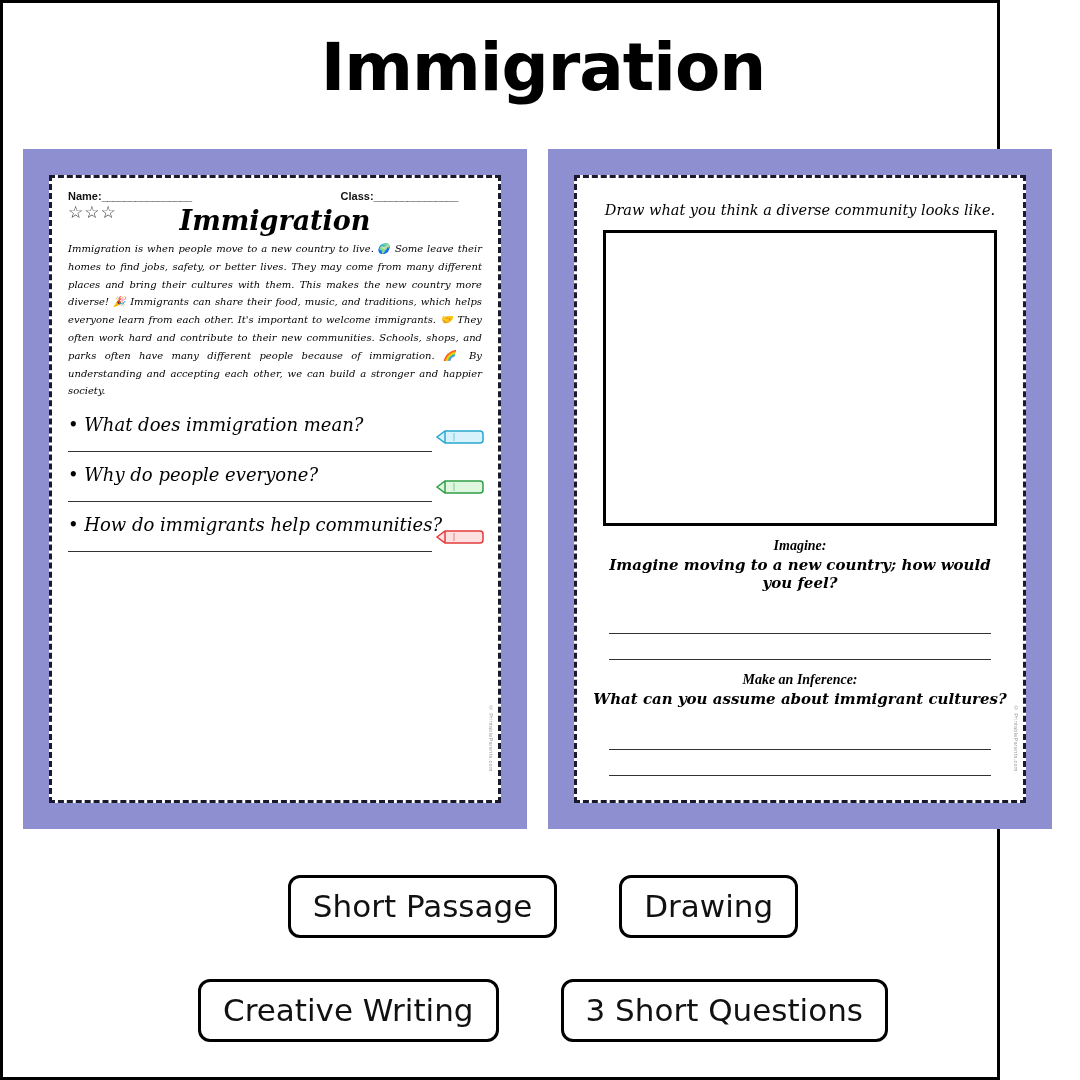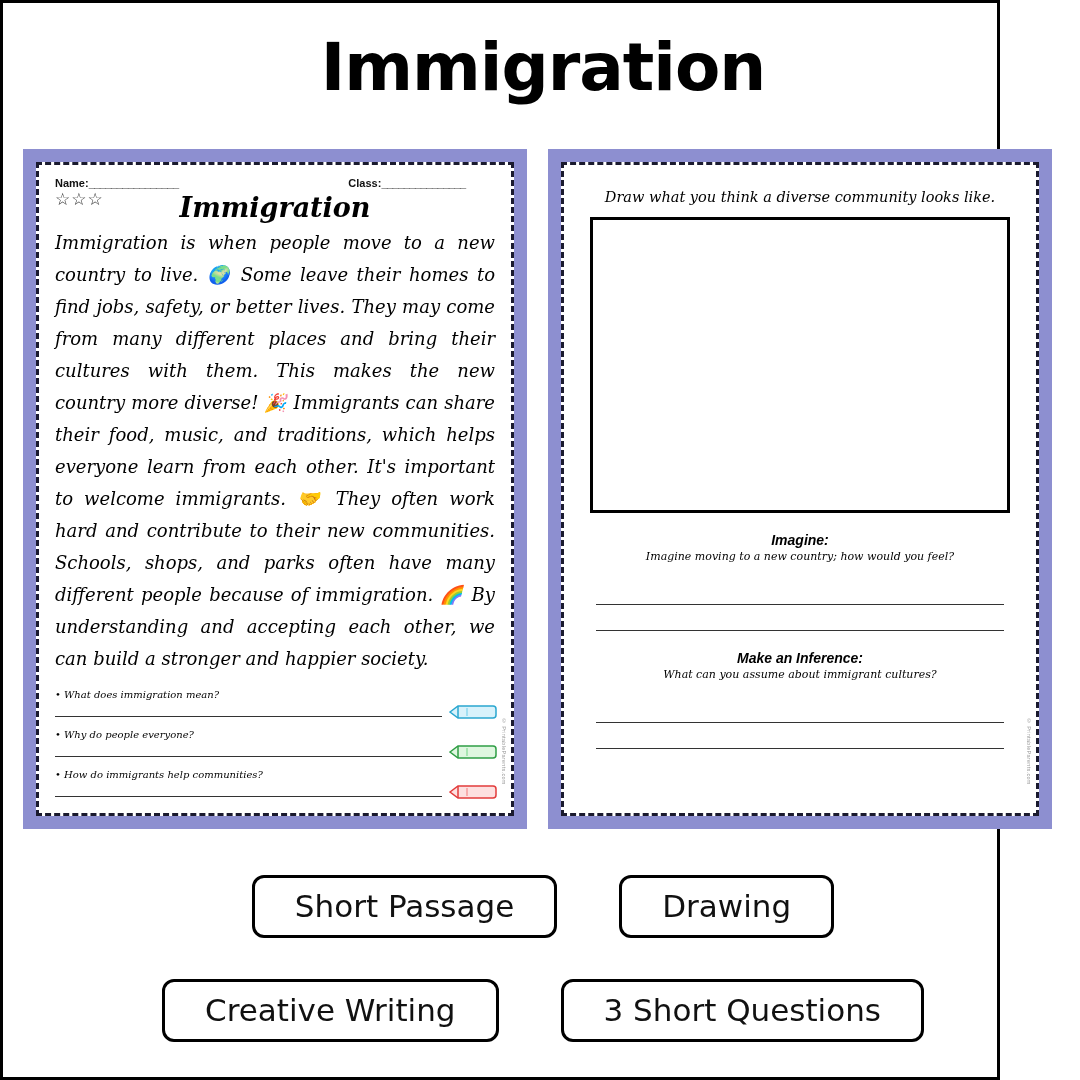--- a/index.html
+++ b/index.html
@@ -36,21 +36,21 @@
   }
 
   
   .sheet {
     position: absolute;
     top: 146px;
     width: 504px;
     height: 680px;
     background: #8d8fd0;
     box-sizing: border-box;
-    padding: 13px;
+    padding: 26px;
   }
   .sheet.left { left: 20px; }
   .sheet.right { left: 545px; }
 
   .sheet-inner {
     position: relative;
     width: 100%;
     height: 100%;
     background: #ffffff;
     box-sizing: border-box;
@@ -99,38 +99,38 @@
     font-style: italic;
     font-weight: bold;
     font-size: 12.5px;
     margin-bottom: 3px;
     margin-top: 2px;
   }
 
   .passage {
     font-family: "DejaVu Serif", serif;
     font-style: italic;
-    font-size: 18px;
+    font-size: 10px;
     line-height: 1.78;
     text-align: justify;
     color: #000;
     margin: 0;
   }
 
   .questions {
     margin-top: 14px;
   }
   .q-block {
     margin-bottom: 6px;
     position: relative;
   }
   .q-text {
     font-family: "DejaVu Serif", serif;
     font-style: italic;
-    font-size: 10px;
+    font-size: 18px;
     color: #000;
     margin-bottom: 16px;
   }
   .q-line {
     border-bottom: 1px solid #333;
     width: 88%;
     height: 0;
     margin-bottom: 12px;
   }
 
@@ -164,32 +164,33 @@
     margin-bottom: 12px;
   }
   .draw-box {
     border: 3px solid #000;
     height: 290px;
     margin: 0 10px;
     background: #fff;
   }
   .section-head {
     text-align: center;
-    font-family: Liberation Sans, sans-serif;
+    font-family: Liberation Serif, serif;
     font-style: italic;
     font-weight: bold;
     font-size: 14px;
-    margin-top: 19px;
+    margin-top: 12px;
   }
   .section-sub {
     text-align: center;
     font-family: "DejaVu Serif", serif;
     font-style: italic;
-    font-size: 11px;
+    font-size: 15px;
     margin-top: 2px;
+    font-weight: bold;
   }
   .write-lines {
     margin: 16px 16px 0 16px;
   }
   .write-line {
     border-bottom: 1px solid #333;
     height: 25px;
   }
 
   
@@ -204,21 +205,21 @@
   .pills-row.row1 { top: 872px; }
   .pills-row.row2 { top: 976px; }
 
   .pill {
     border: 3px solid #000;
     border-radius: 12px;
     background: #fff;
     font-family: "DejaVu Sans", sans-serif;
     font-size: 31px;
     color: #111;
-    padding: 9px 40px;
+    padding: 9px 22px;
     white-space: nowrap;
     line-height: 1.25;
   }
 </style>
 </head>
 <body>
 
 <div class="page">
 
   <div class="main-title">Immigration</div>

